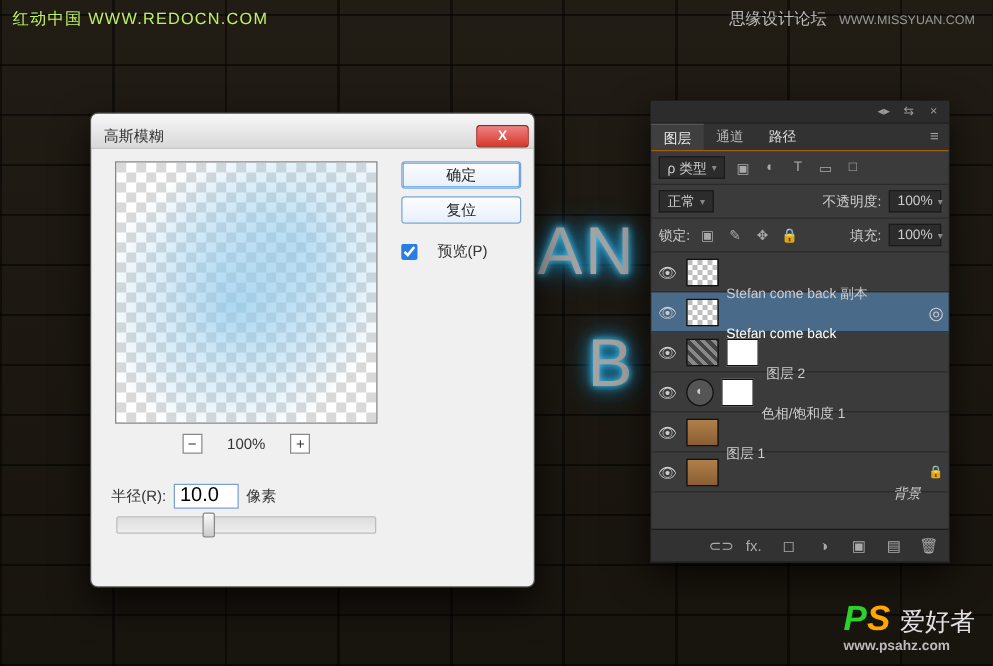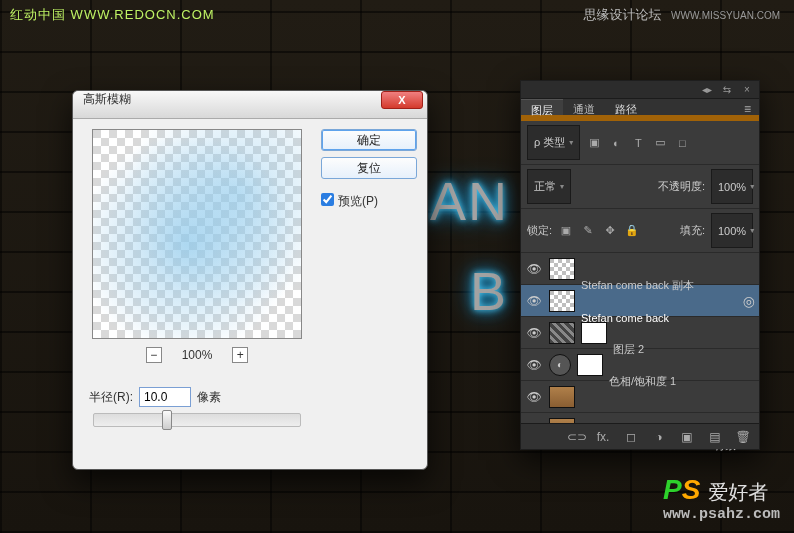--- a/index.html
+++ b/index.html
@@ -36,36 +36,36 @@
 
 
 .bottom-logo {
   position: absolute; bottom: 10px; right: 14px;
   font-family: Arial; font-style: italic; font-weight: bold;
   font-size: 28px;
 }
 .bottom-logo .p { color: #2dd12b; }
 .bottom-logo .s { color: #ffa800; }
 .bottom-logo .rest { color: #e0e0e0; font-size: 20px; font-weight: normal; font-style: normal; }
-.bottom-logo .url { display:block; font-size:15px; color:#bbb; font-style:normal;font-family:Liberation Mono, monospace; }
+.bottom-logo .url { display:block; font-size:11px; color:#bbb; font-style:normal; }
 
 
 .dlg {
   position: absolute; top: 90px; left: 72px;
   width: 356px; height: 380px;
   background: #f0f0f0;
   border: 1px solid #555;
   border-radius: 6px;
   box-shadow: 0 12px 30px rgba(0,0,0,.7);
 }
 .dlg-titlebar {
   height: 28px;
   background: linear-gradient(#f8f8f8,#d8d8d8);
   border-radius: 6px 6px 0 0;
-  display: flex; align-items: flex-start;
+  display: flex; align-items: flex-end;
   padding: 0 4px 0 10px;
   border-bottom: 1px solid #aaa;
 }
 .dlg-title { color: #333; font-size: 12px; }
 .dlg-close {
   margin-left: auto; width: 42px; height: 18px;
   background: linear-gradient(#f08080,#d43a2c);
   border: 1px solid #a02018; border-radius: 3px;
   color: #fff; display:flex; align-items:center; justify-content:center;
   font-size: 11px; font-weight: bold;
@@ -82,66 +82,66 @@
   position:absolute; inset:0;
   background: radial-gradient(circle at 45% 55%, rgba(140,200,235,.65), rgba(140,200,235,.25) 45%, transparent 68%),
               radial-gradient(circle at 70% 30%, rgba(140,200,235,.5), transparent 55%);
 }
 .zoom-row {
   display:flex; align-items:center; justify-content:center; gap: 20px;
   margin-top: 8px; color:#333;
 }
 .zoom-btn { width:16px; height:16px; border:1px solid #888; background:#fff; display:flex;align-items:center;justify-content:center; font-size:12px; }
 .radius-row { display:flex; align-items:center; gap:6px; margin: 24px 0 6px 6px; color:#333; }
-.radius-input { width:52px; height:20px; border:1px solid #7a9fd4; padding:1px 4px; font-size:12px; }
+.radius-input { width:52px; height:20px; border:1px solid #7a9fd4; padding:1px 4px; font-size:16px; }
 .slider-track {
   position: relative; height: 14px; margin: 0 10px 6px 10px;
   background: linear-gradient(#ddd,#eee); border:1px solid #bbb; border-radius:2px;
 }
 .slider-thumb {
   position:absolute; top:-4px; left: 33%;
   width: 10px; height: 20px;
   background: linear-gradient(#fafafa,#ccc); border:1px solid #888; border-radius:2px;
 }
 .dlg-right { width: 96px; display:flex; flex-direction:column; gap:6px; }
 .win-btn {
   height: 22px; border:1px solid #7aa7d8; border-radius:3px;
   background: linear-gradient(#fdfdfd,#e6f0fb);
   color:#222; font-size:12px;
 }
 .win-btn.primary { box-shadow: 0 0 0 1px #5fa3ec inset; }
-.chk-row { display:flex; align-items:flex-start; gap:4px; margin-top:8px; color:#333;}
+.chk-row { display:flex; align-items:center; gap:16px; margin-top:8px; color:#333;}
 .chk { width:13px;height:13px;accent-color:#2a7de1;}
 
 
 .panel {
   position: absolute; top: 80px; left: 520px;
   width: 240px; height: 370px;
   background: #3b3b3b;
   border: 1px solid #1e1e1e;
   box-shadow: 0 10px 28px rgba(0,0,0,.7);
   color: #ccc;
 }
 .panel-top {
   height: 18px; background:#2c2c2c; display:flex; justify-content:flex-end; gap:8px; padding:2px 6px;
   border-bottom:1px solid #1b1b1b;
 }
 .panel-top-icon { width:12px;height:12px; color:#999; display:flex;align-items:center;justify-content:center; font-size:10px;}
 .panel-tabs {
-  display:flex; height:22px; background:#323232; border-bottom:6px solid #a16207;
+  display:flex; height:22px; background:#323232; border-bottom:1px solid #a16207;
 }
 .panel-tab { padding: 3px 10px; font-size:11px; color:#bbb; }
 .panel-tab.active { background:#3f3f3f; color:#eee; border-top:1px solid #555;}
 .panel-tab.adj { color:#ddd; }
 .panel-menu { margin-left:auto; padding:3px 8px; color:#aaa;}
 .filter-row, .blend-row, .lock-row {
   display:flex; align-items:center; gap:6px; padding:4px 6px;
   border-bottom:1px solid #2a2a2a; font-size:11px;
 }
-.sel { background:#2c2c2c; border:1px solid #1a1a1a; padding:1px 6px; height:35px; display:flex;align-items:center; gap:4px;}
+.sel { background:#2c2c2c; border:1px solid #1a1a1a; padding:1px 6px; height:18px; display:flex;align-items:center; gap:4px;}
 .sel .caret{font-size:8px;color:#888;}
 .opacity-field { width:42px; text-align:right; }
 .icon-slot { width:16px; display:flex; justify-content:center; color:#aaa; font-size:11px; }
 
 .layers { height: 226px; overflow:hidden; }
 .layer {
   display:flex; align-items:center; height:32px;
   border-bottom:1px solid #2a2a2a; padding: 0 4px; gap:6px;
 }
 .layer.selected { background:#4a6a8a; color:#fff; }
@@ -292,20 +292,21 @@
       </div>
       <div class="layer">
         <div class="eye">👁</div>
         <div class="adj-circle">◐</div>
         <div class="thumb mask"></div>
         <div class="name">色相/饱和度 1</div>
       </div>
       <div class="layer">
         <div class="eye">👁</div>
         <div class="thumb tex"></div>
+        <div class="name">图层 1</div>
       </div>
       <div class="layer">
         <div class="eye">👁</div>
         <div class="thumb tex"></div>
         <div class="name" style="font-style: italic; text-align: right;">背景</div>
         <div class="bg-lock">🔒</div>
       </div>
     </div>
 
   <div class="panel-footer">

